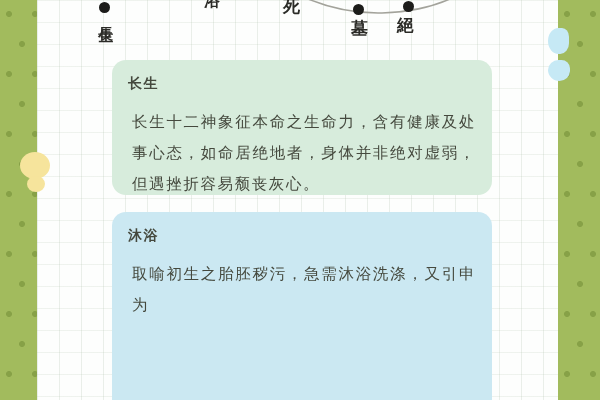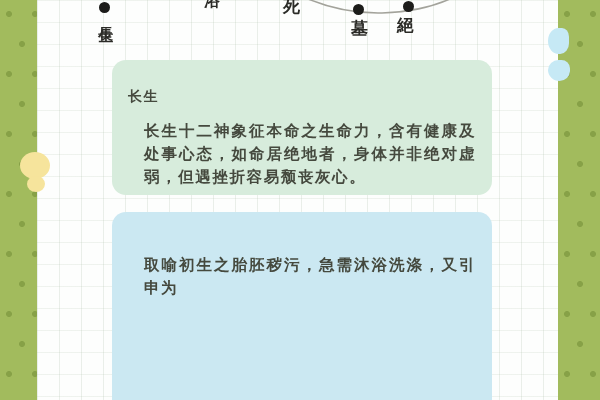--- a/index.html
+++ b/index.html
@@ -47,32 +47,32 @@
     color: #2b2b27; font-weight: 600; letter-spacing: 1px; white-space: nowrap;
   }
   .dlabel.vertical {
     writing-mode: vertical-rl; text-orientation: upright;
     font-size: 15px; height: 44px; letter-spacing: 2px;
   }
 
   
   .card {
     position: absolute; left: 75px; width: 380px;
-    border-radius: 14px; padding: 28px 16px 14px 16px;
+    border-radius: 14px; padding: 15px 16px 14px 16px;
     box-sizing: border-box;
   }
   .card.green { top: 60px;  height: 135px; background: var(--card_green_bg, #d7ecdc); }
   .card.blue  { top: 212px; height: 230px; background: var(--card_blue_bg, #cbe8f2); }
   .card h2 {
     margin: 0; font-size: 14px; font-weight: 700;
     letter-spacing: 1.5px; color: var(--text_color, #45493e);
   }
   .card p {
-    margin: 14px 0 0 16px;
-    font-size: 15.5px; font-weight: 700; line-height: 23px;
+    margin: 14px 0 0 4px;
+    font-size: 15.5px; font-weight: 400; line-height: 31px;
     letter-spacing: 1.6px; text-align: justify;
     color: var(--text_color, #45493e);
   }
   .card p + p { margin-top: 10px; }
 
   
   .deco { position: absolute; z-index: 5; }
   .deco .blob { position: absolute; border-radius: 50%; }
   .deco.chick { left: 18px; top: 150px; width: 36px; height: 50px; }
   .deco.chick .b-big   { left: 2px; top: 2px;  width: 30px; height: 27px; background: var(--deco_yellow, #f6e49c); }
@@ -112,16 +112,17 @@
     <div class="dlabel" style="left:314px; top:20px;">墓</div>
     <div class="dlabel" style="left:360px; top:17px;">絕</div>
   </div>
 
   <section class="card green">
     <h2>长生</h2>
     <p>长生十二神象征本命之生命力，含有健康及处事心态，如命居绝地者，身体并非绝对虚弱，但遇挫折容易颓丧灰心。</p>
   </section>
 
   <section class="card blue">
+    <h2>沐浴</h2>
     <p>取喻初生之胎胚秽污，急需沐浴洗涤，又引申为</p>
   </section>
 
 </div>
 
 </body></html>

